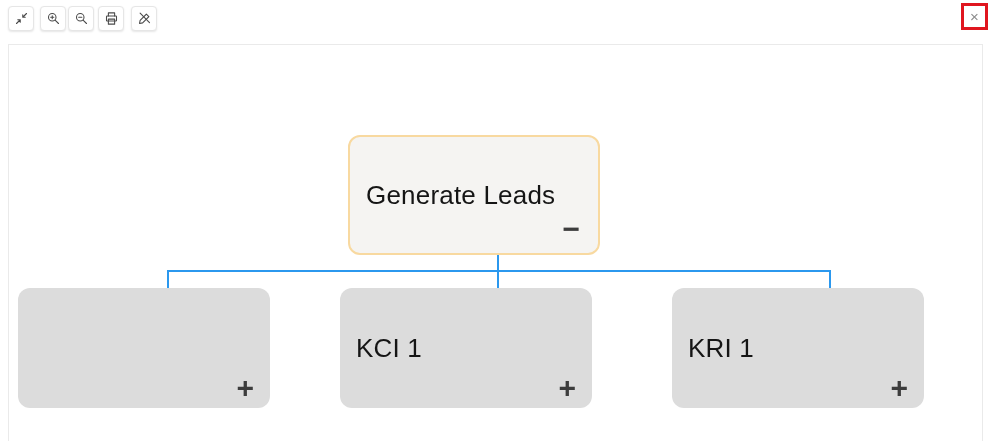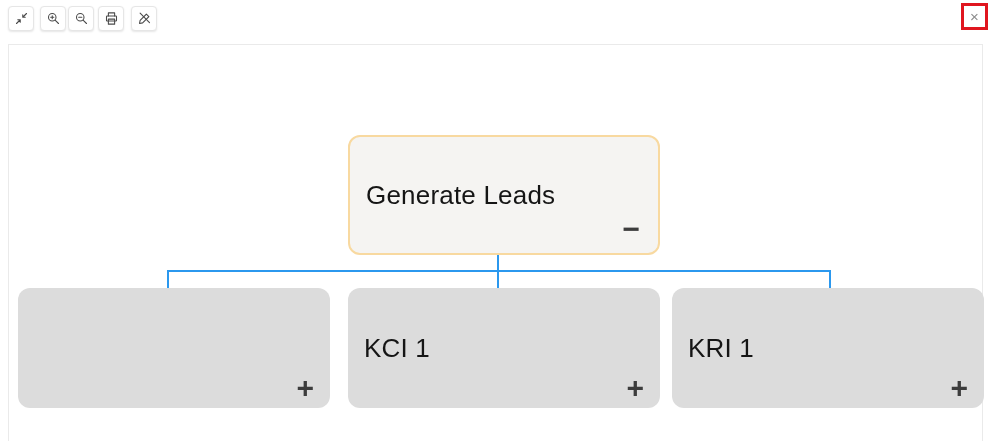--- a/index.html
+++ b/index.html
@@ -40,29 +40,29 @@
 
   
   .conn{position:absolute;background:var(--connector_blue,#2b98ee);}
   .stem {left:497px;top:255px;width:2px;height:33px;}
   .bus  {left:167px;top:270px;width:664px;height:2px;}
   .dropL{left:167px;top:270px;width:2px;height:18px;}
   .dropR{left:829px;top:270px;width:2px;height:18px;}
 
   
   .node{
-    position:absolute;width:312px;height:120px;border-radius:12px;box-sizing:border-box;
+    position:absolute;width:252px;height:120px;border-radius:12px;box-sizing:border-box;
     display:flex;align-items:center;padding:0 16px;cursor:pointer;
   }
   .node-root{
     left:348px;top:135px;background:var(--root_bg,#f5f4f2);
     border:2px solid var(--root_border,#f8d9a0);
   }
   .node-child{top:288px;background:var(--child_bg,#dcdcdc);}
-  .c1{left:18px}.c2{left:348px}.c3{left:672px}
+  .c1{left:18px}.c2{left:340px}.c3{left:672px}
   .node-label{
     font-size:26px;line-height:38px;color:#151515;letter-spacing:.2px;
   }
   .toggle{
     position:absolute;right:16px;bottom:2px;font-size:30px;font-weight:bold;
     color:var(--toggle_gray,#3d3d3d);line-height:1.2;cursor:pointer;user-select:none;
   }
   .node-root .toggle{right:18px;bottom:6px;}
 </style>
 </head>

